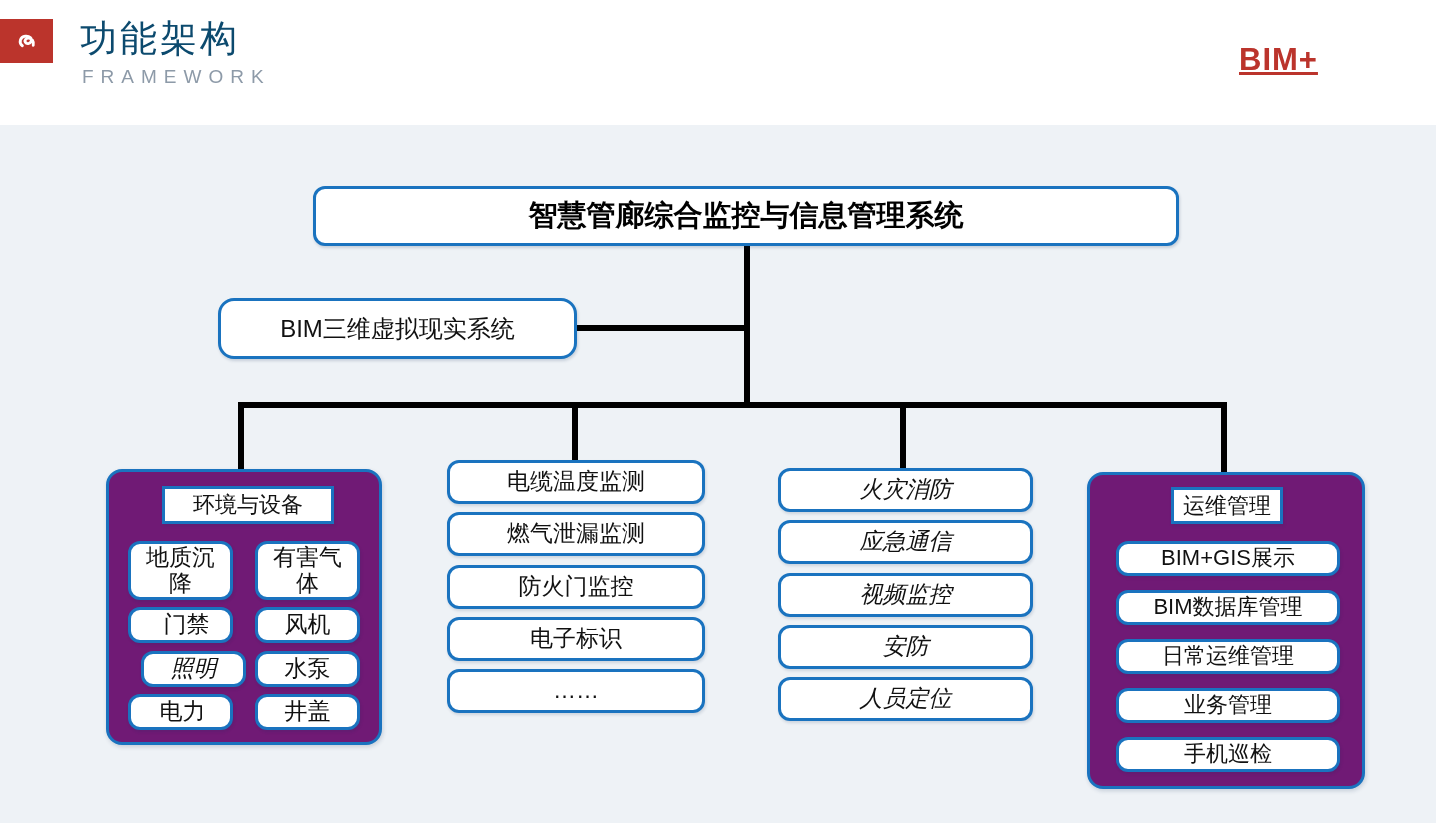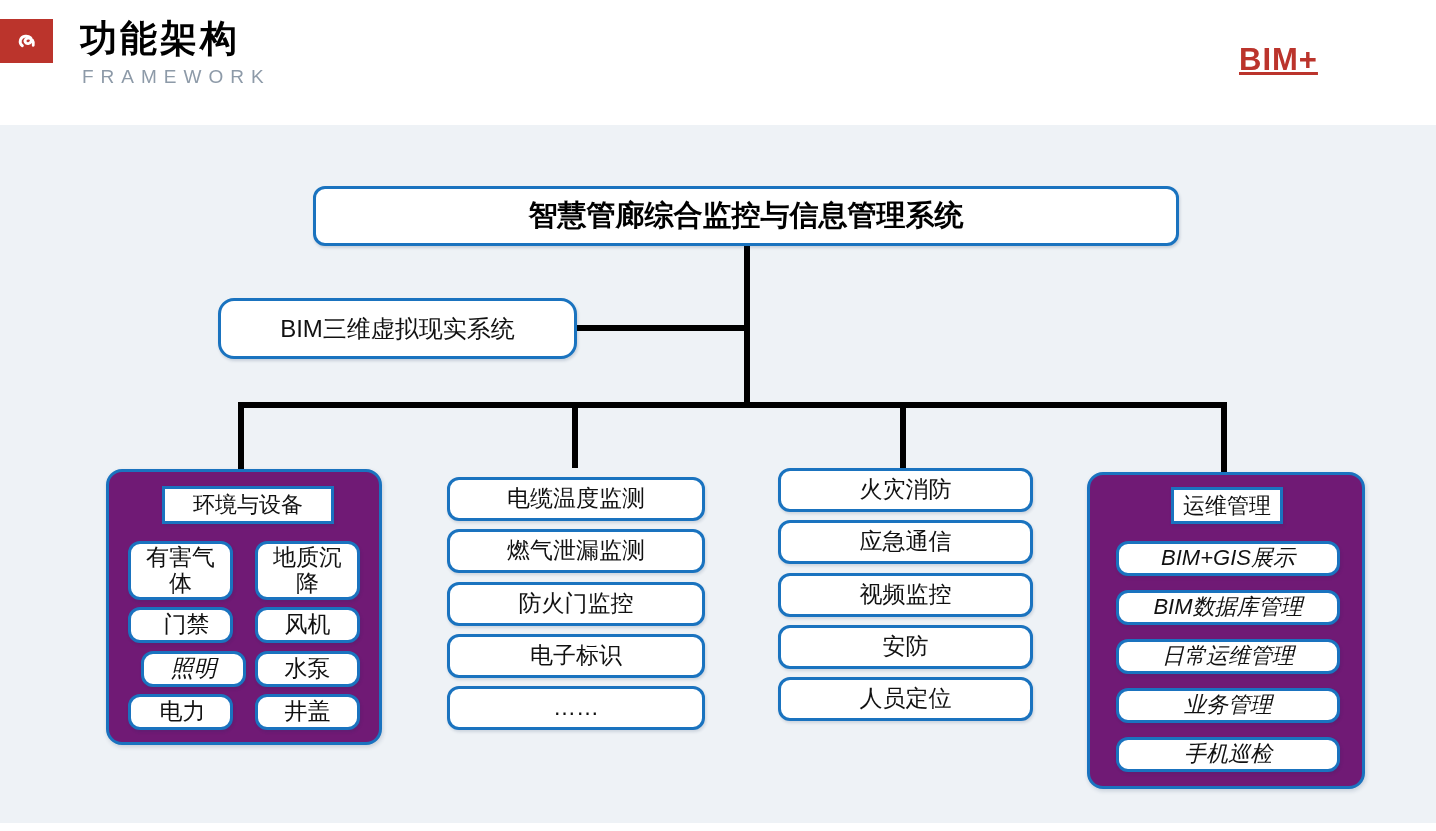--- a/index.html
+++ b/index.html
@@ -9,21 +9,21 @@
     overflow:hidden;color:#111;
   }
   
   .logo-square{
     position:absolute;left:0;top:19px;width:53px;height:44px;
     background:#bb342c;display:flex;align-items:center;justify-content:center;
   }
   .logo-square svg{width:30px;height:30px;}
   .page-title{
     position:absolute;left:80px;top:14px;
-    font-size:37px;font-weight:700;color:#000000;letter-spacing:3px;
+    font-size:37px;font-weight:400;color:#0c4a6e;letter-spacing:3px;
   }
   .page-subtitle{
     position:absolute;left:82px;top:66px;
     font-size:19px;color:#8d9aa8;letter-spacing:7px;
   }
   .corner-badge{
     position:absolute;left:1239px;top:42px;
     font-size:31px;font-weight:700;color:#bb342c;letter-spacing:1px;text-decoration:underline;
   }
   
@@ -74,28 +74,28 @@
   .g1-item:nth-of-type(4){left:19px; top:135px;height:36px;padding-left:16px;}
   .g1-item:nth-of-type(5){left:146px;top:135px;height:36px;}
   .g1-item:nth-of-type(6){left:32px; top:179px;height:36px;font-style:italic;}
   .g1-item:nth-of-type(7){left:146px;top:179px;height:36px;}
   .g1-item:nth-of-type(8){left:19px; top:222px;height:36px;padding-left:8px;}
   .g1-item:nth-of-type(9){left:146px;top:222px;height:36px;}
   
   .col-group{position:absolute;top:468px;height:253px;display:flex;
     flex-direction:column;justify-content:space-between;}
   #group2{left:447px;width:258px;}
-  #group3{left:778px;width:255px;}
+  #group3{left:778px;width:255px;font-style:italic;}
   .col-item{
     position:relative;height:44px;width:100%;
   }
   
   #group4{left:1087px;top:472px;width:278px;height:317px;}
   #group4 .group-header{left:81px;top:12px;width:112px;height:37px;}
-  .g4-item{left:26px;width:224px;height:35px;font-size:22px;font-style:italic;}
+  .g4-item{left:26px;width:224px;height:35px;font-size:22px;}
   .g4-item:nth-of-type(2){top:66px;}
   .g4-item:nth-of-type(3){top:115px;}
   .g4-item:nth-of-type(4){top:164px;}
   .g4-item:nth-of-type(5){top:213px;}
   .g4-item:nth-of-type(6){top:262px;}
 </style>
 </head>
 <body>
 
 <div class="logo-square">
@@ -116,31 +116,31 @@
   <div class="line" style="left:572px;top:277px;width:6px;height:66px;"></div>
   <div class="line" style="left:900px;top:277px;width:6px;height:66px;"></div>
   <div class="line" style="left:1221px;top:277px;width:6px;height:70px;"></div>
 
   <div class="node root-node" style="top:61px;">智慧管廊综合监控与信息管理系统</div>
 
   <div class="node side-node" style="top:173px;">BIM三维虚拟现实系统</div>
 
   <div class="group-container" id="group1" style="top:344px;">
     <div class="group-header">环境与设备</div>
+    <div class="item-node g1-item">地质沉降</div>
     <div class="item-node g1-item">有害气体</div>
-    <div class="item-node g1-item">地质沉降</div>
     <div class="item-node g1-item">门禁</div>
     <div class="item-node g1-item">风机</div>
     <div class="item-node g1-item">照明</div>
     <div class="item-node g1-item">水泵</div>
     <div class="item-node g1-item">电力</div>
     <div class="item-node g1-item">井盖</div>
   </div>
 
-  <div class="col-group" id="group2" style="top:352px;">
+  <div class="col-group" id="group2" style="top:335px;">
     <div class="item-node col-item">电缆温度监测</div>
     <div class="item-node col-item">燃气泄漏监测</div>
     <div class="item-node col-item">防火门监控</div>
     <div class="item-node col-item">电子标识</div>
     <div class="item-node col-item">……</div>
   </div>
 
   <div class="col-group" id="group3" style="top:343px;">
     <div class="item-node col-item">火灾消防</div>
     <div class="item-node col-item">应急通信</div>

